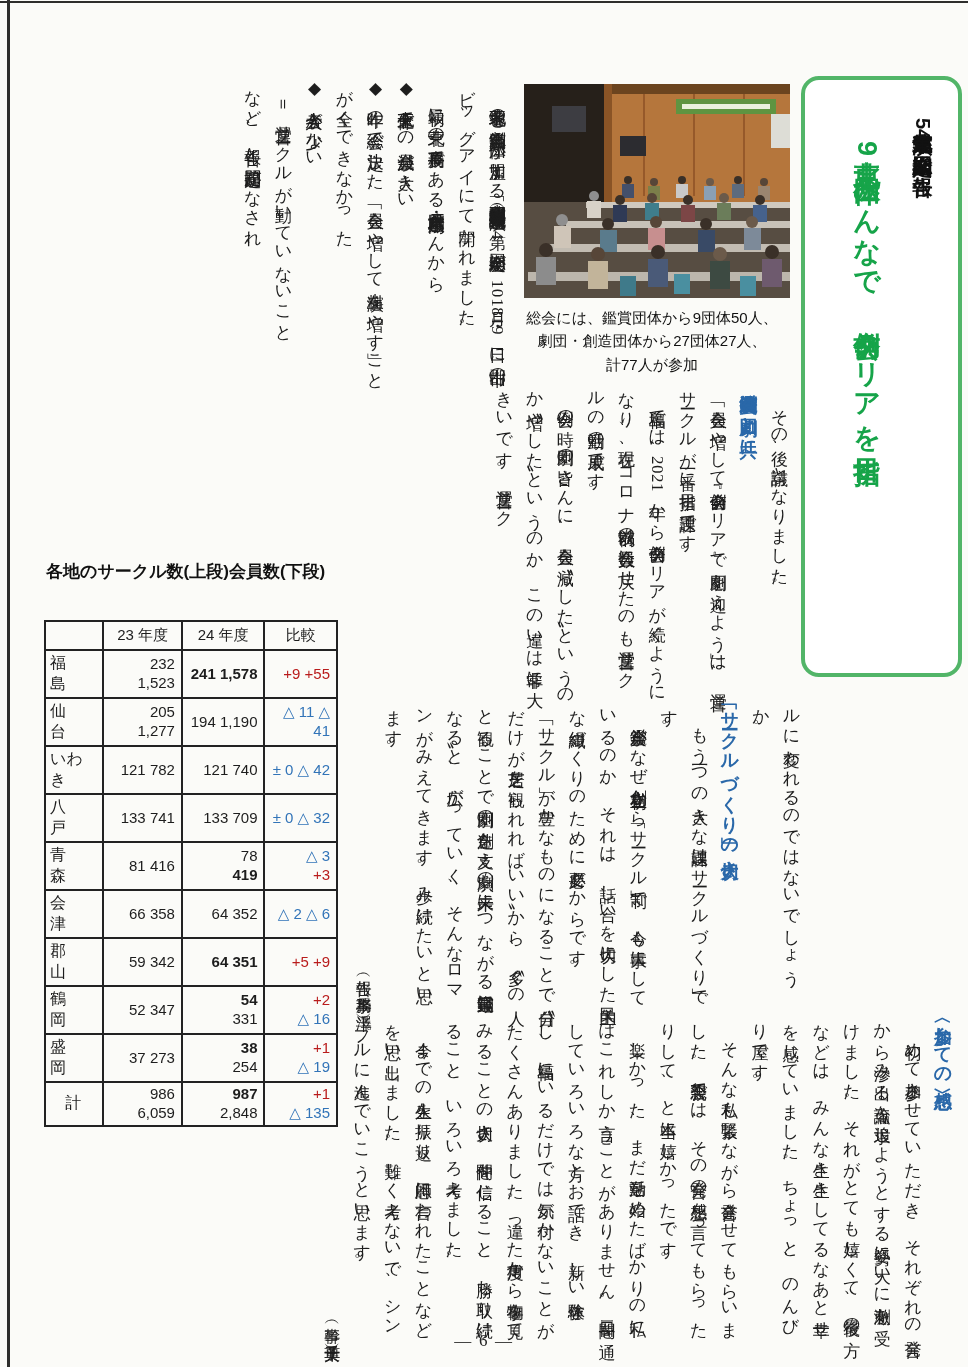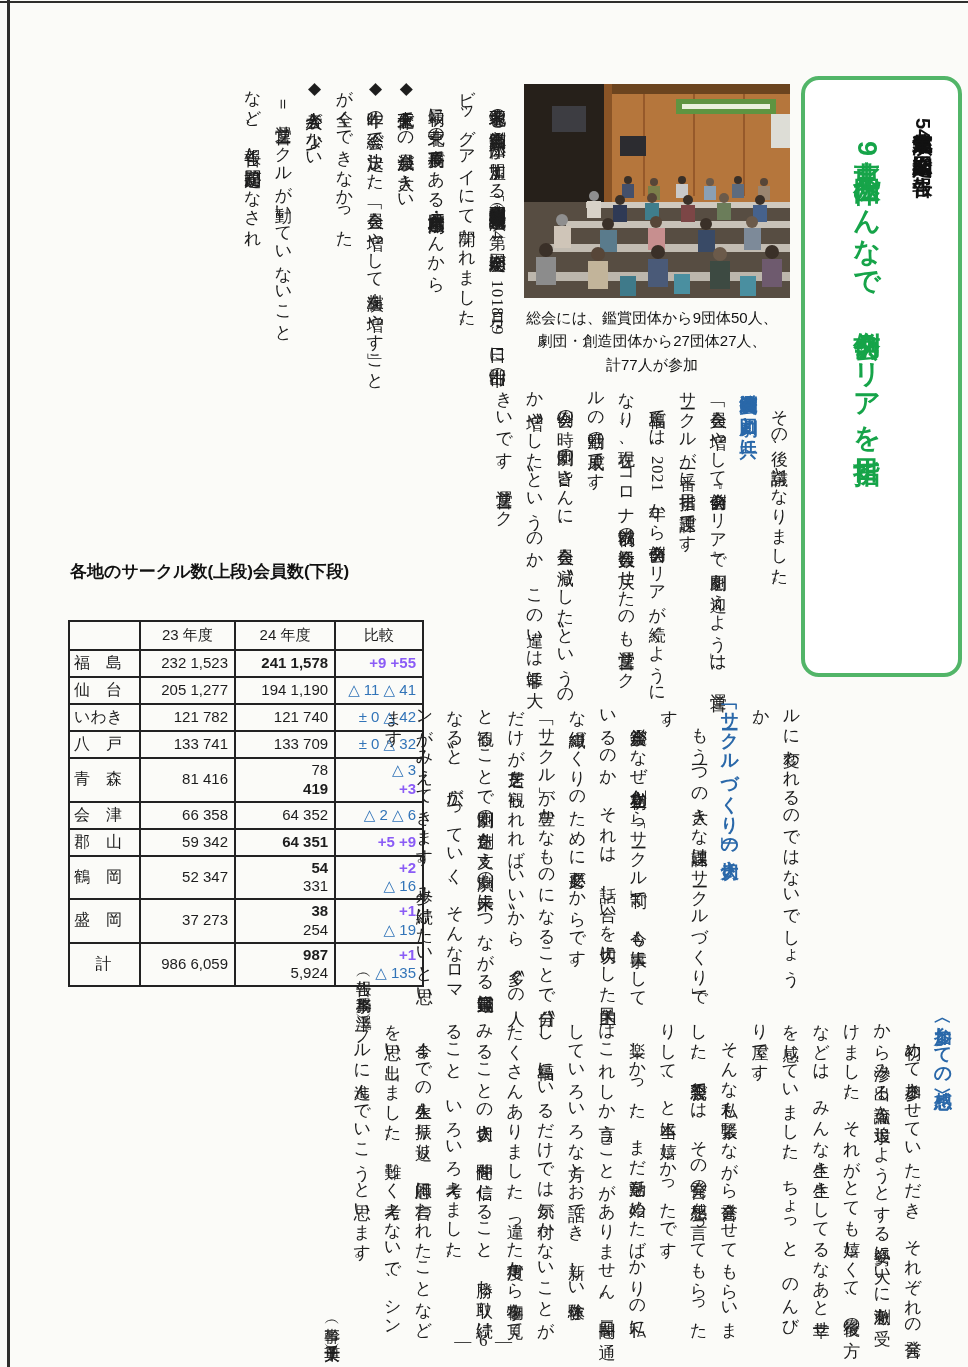--- a/index.html
+++ b/index.html
@@ -51,31 +51,31 @@
     font-weight:bold;color:#2a68a9 !important;font-size:18px !important;line-height:1.7 !important;
   }
   .sig{text-align:end;font-size:16px !important;}
 
   .lead{left:48px;top:78px;width:464px;height:314px;}
   .bandA{left:352px;top:380px;width:442px;height:318px;}
   .bandB{left:350px;top:698px;width:456px;height:306px;}
   .impress{left:50px;top:1012px;width:908px;height:322px;}
 
   
-  .table-wrap{position:absolute;left:68px;top:560px;width:356px;font-family:"Liberation Sans","DejaVu Sans",sans-serif;}
+  .table-wrap{position:absolute;left:44px;top:560px;width:294px;font-family:"Liberation Sans","DejaVu Sans",sans-serif;}
   .tbl-title{margin:0 0 6px 2px;font-size:17px;font-weight:bold;color:#111;}
   table.circ{border-collapse:collapse;width:100%;table-layout:fixed;margin-top:37px;}
   table.circ th,table.circ td{border:2px solid #222;padding:2px 6px 2px 4px;}
   table.circ th{font-size:15px;font-weight:normal;text-align:center;padding:4px 2px;}
   td.region{font-size:16px;text-align:left;padding-left:8px;border-radius:20px;}
   td.region.center{text-align:center;}
   td.num{text-align:right;font-size:15px;line-height:1.25;}
   .blk{display:block;text-align:right;}
   .b{font-weight:bold;}
-  .pos{color:#8b5cf6;font-weight:bold;}
+  .pos{color:#b91c1c;font-weight:normal;}
   .neg{color:#3274b8;}
   col.c-region{width:58px;}col.c-y23{width:78px;}col.c-y24{width:82px;}col.c-cmp{width:72px;}
 
   .pageno{
     position:absolute;left:0;right:0;bottom:16px;text-align:center;
     font-size:17px;color:#222;letter-spacing:0.1em;
   }
 </style>
 </head>
 <body>
@@ -307,21 +307,21 @@
               <span class="blk pos">+1</span>
               <span class="blk neg">△ 19</span>
             </td>
       </tr>
       <tr>
         <td class="region center">計</td>
         <td class="num">986
 6,059</td>
         <td class="num">
               <span class="blk b">987</span>
-              <span class="blk">5,924</span>
+              <span class="blk">2,848</span>
             </td>
         <td class="num">
               <span class="blk pos">+1</span>
               <span class="blk neg">△ 135</span>
             </td>
       </tr>
     </tbody>
       </table>
   </div>
 

